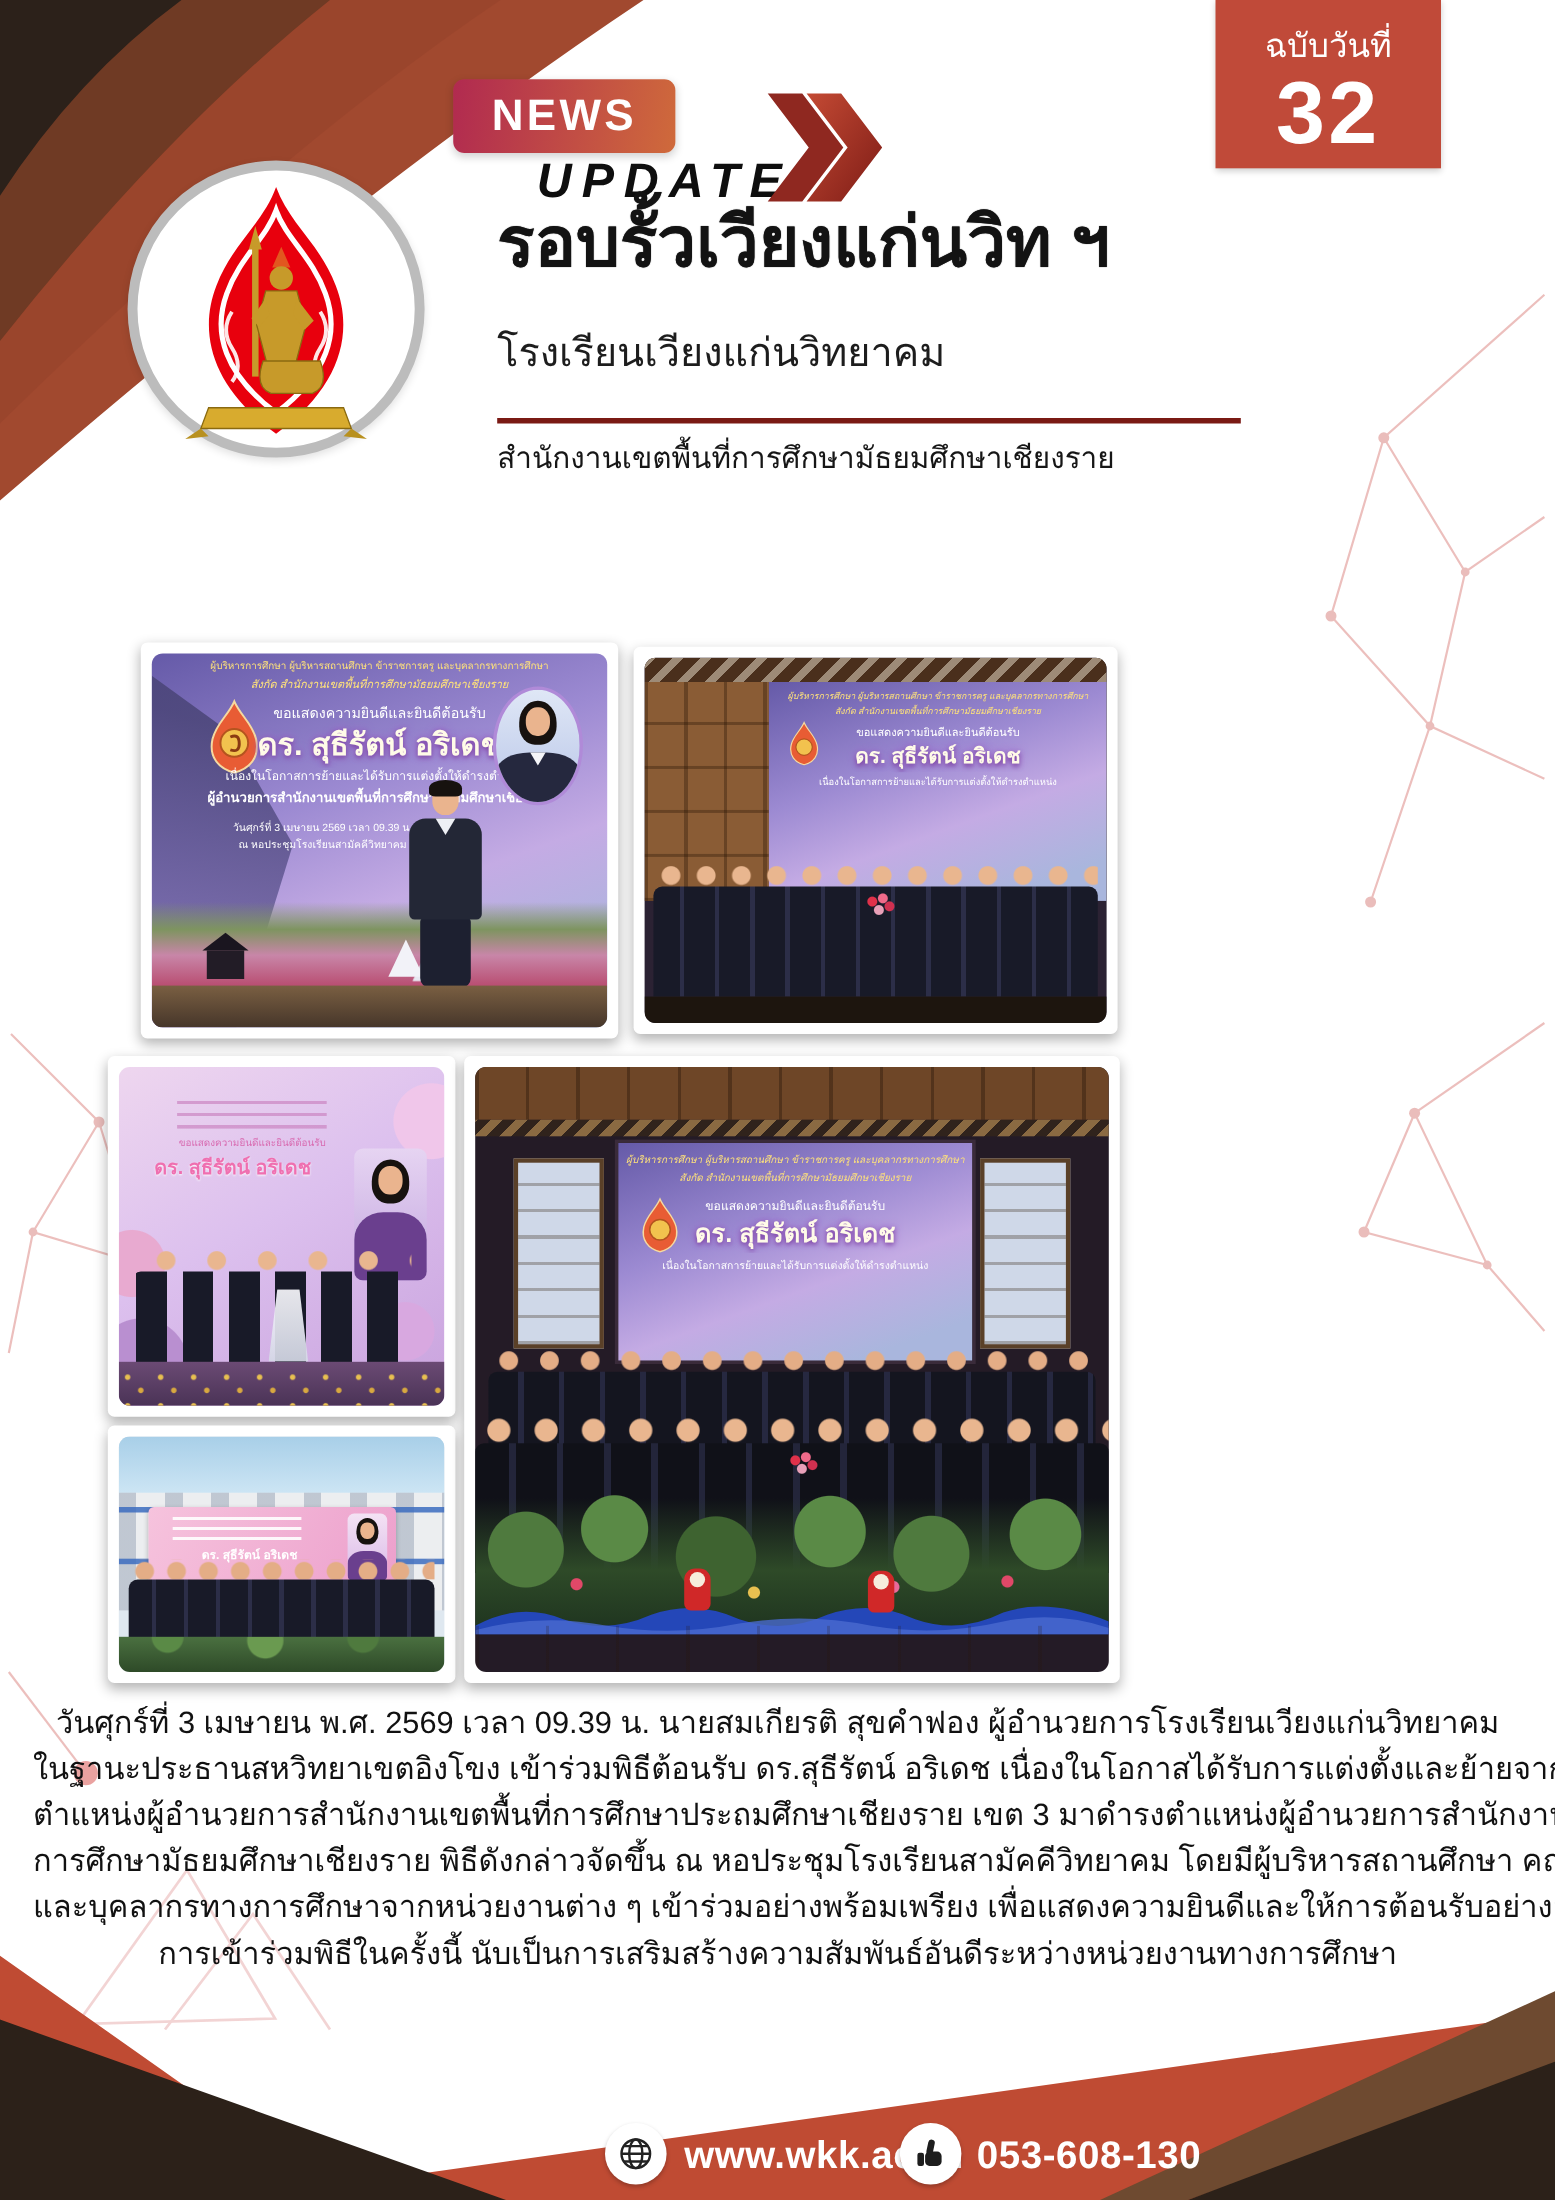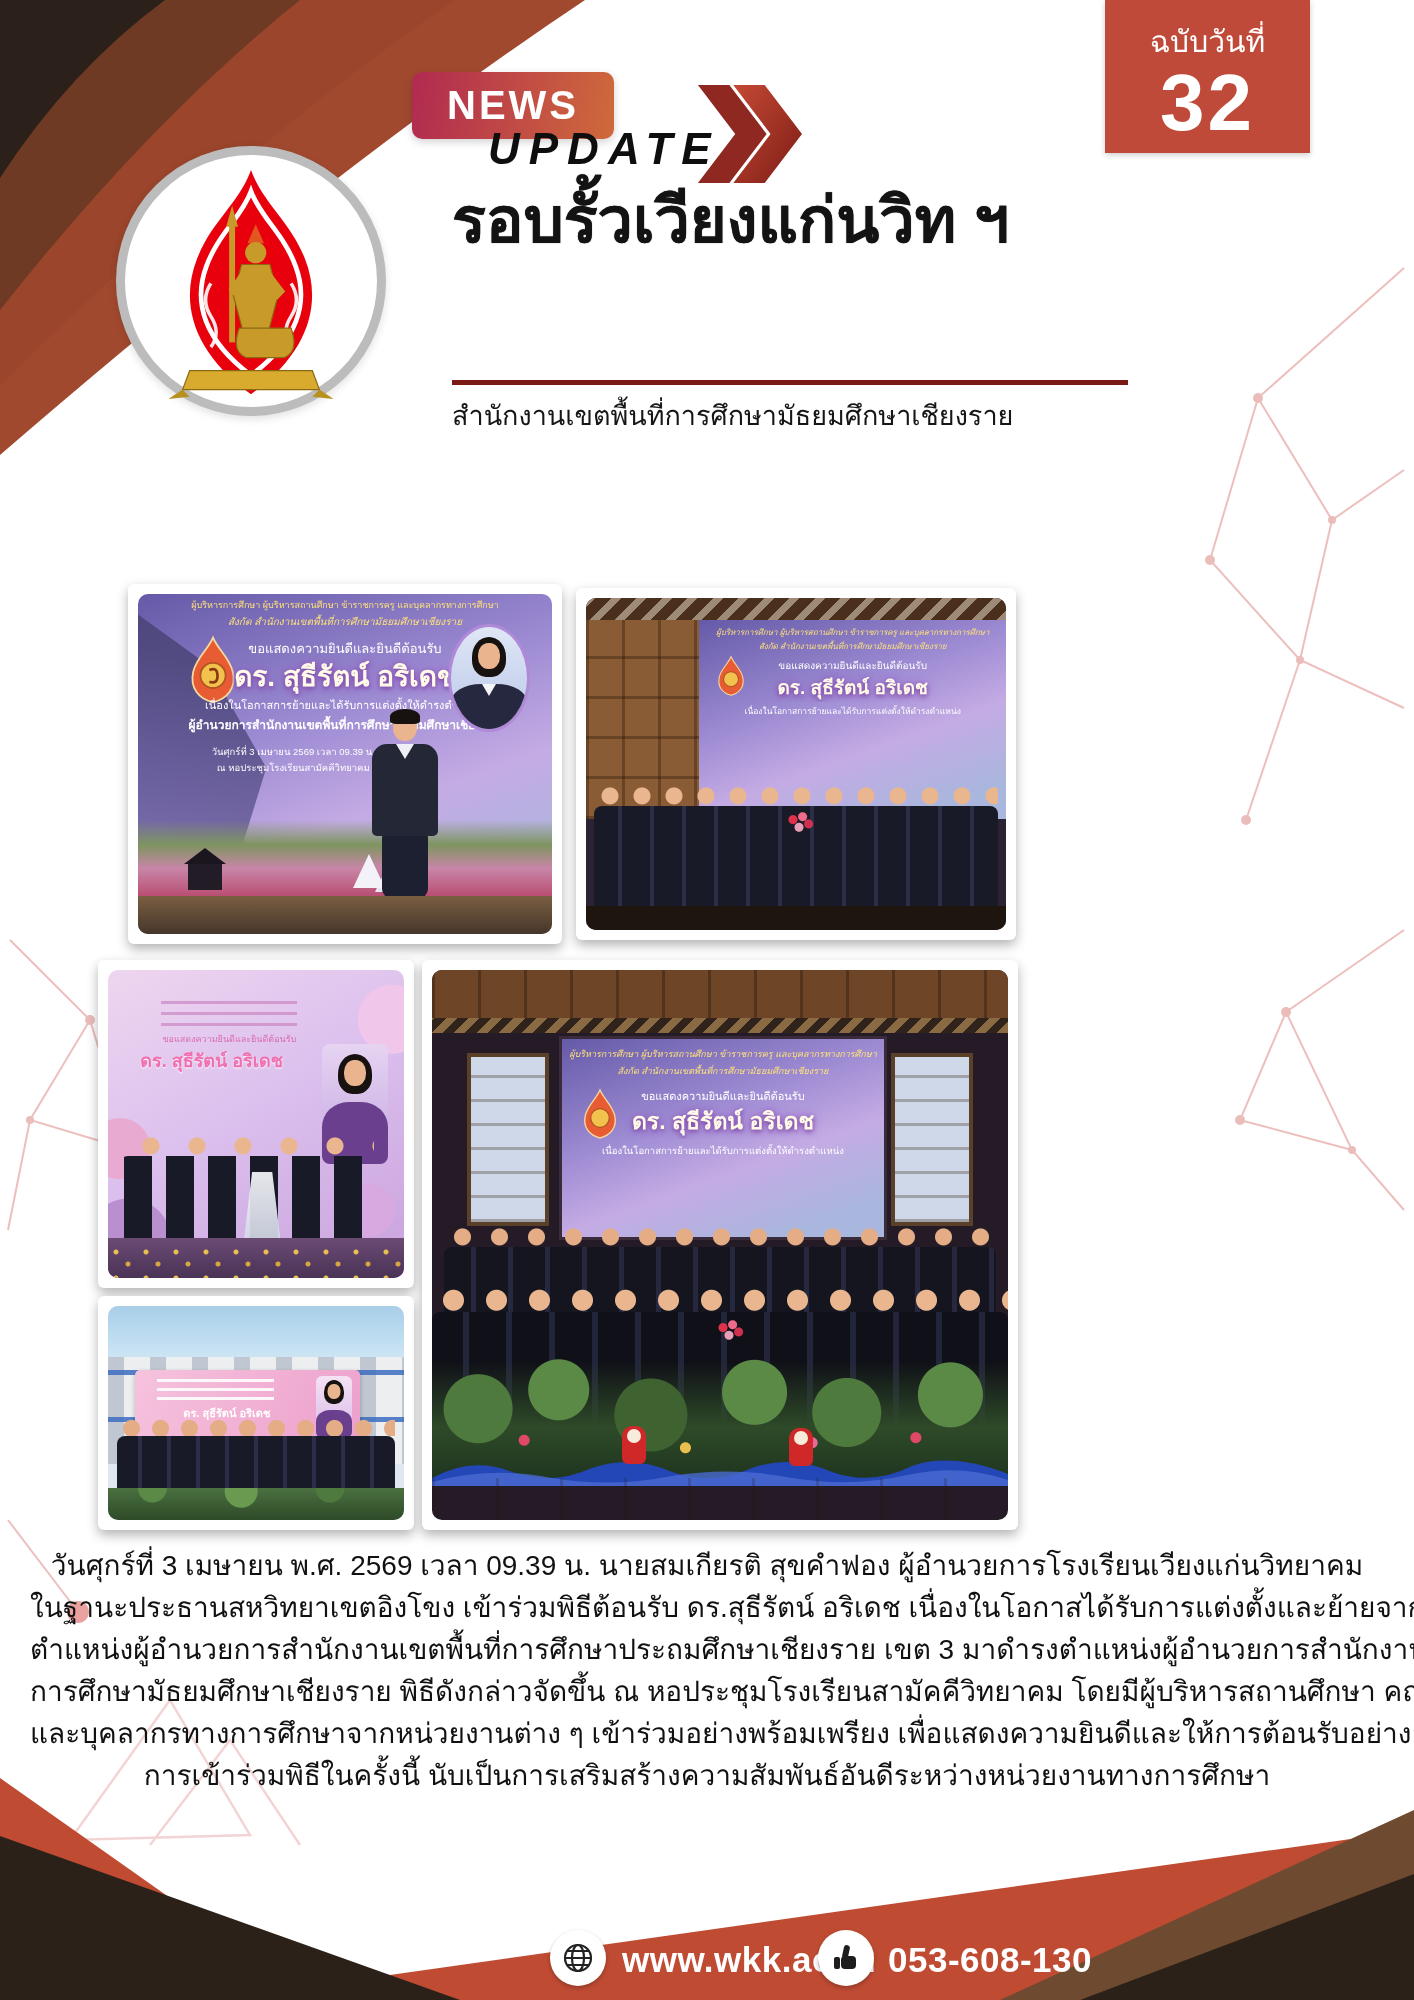--- a/index.html
+++ b/index.html
@@ -16,21 +16,21 @@
   .badge{position:absolute;left:1105px;top:0;width:205px;text-align:center;color:#fff;}
   .badge-red{background:#c04a39;height:153px;box-shadow:0 2px 6px rgba(0,0,0,.2);}
   .badge-label{padding-top:18px;font-size:30px;font-weight:500;}
   .badge-num{font-size:80px;font-weight:800;line-height:.95;letter-spacing:3px;}
   .badge-brown{background:#47291e;padding:9px 0 13px;font-size:24px;line-height:1.35;}
 
   
   .news-box{position:absolute;left:412px;top:72px;width:202px;height:67px;border-radius:10px;
             background:linear-gradient(100deg,#b12a50,#cf6a3b);display:flex;align-items:center;justify-content:center;
             color:#fff;font-size:40px;font-weight:800;letter-spacing:3px;box-shadow:0 3px 8px rgba(0,0,0,.18);}
-  .update{position:absolute;left:488px;top:124px;font-size:44px;font-style:italic;font-weight:600;
+  .update{position:absolute;left:488px;top:140px;font-size:44px;font-style:italic;font-weight:600;
           letter-spacing:9px;color:#0e0e0e;}
   .chevron{position:absolute;left:694px;top:84px;width:108px;height:100px;}
   .logo{position:absolute;left:116px;top:146px;width:252px;height:252px;border-radius:50%;
         background:#fff;border:9px solid #bcbcbc;box-shadow:0 3px 8px rgba(0,0,0,.12);}
   .logo svg{position:absolute;inset:8px;}
   .mh-title{position:absolute;left:452px;top:170px;font-size:63px;font-weight:900;color:#131313;
             text-shadow:0 0 .8px #131313;white-space:nowrap;}
   .mh-th{position:absolute;left:452px;top:292px;font-size:36px;font-weight:500;color:#1d1d1d;white-space:nowrap;}
   .mh-en{position:absolute;left:452px;top:338px;font-size:28px;letter-spacing:2.5px;color:#1d1d1d;white-space:nowrap;}
   .mh-divider{position:absolute;left:452px;top:380px;width:676px;height:5px;background:#7a1a14;}
@@ -258,20 +258,21 @@
       <path d="M92 92 l-11 15 6 7 8 -10 Z" fill="#c79a2a"></path>
       <path d="M116 92 l13 17 -7 7 -9 -12 Z" fill="#c79a2a"></path>
       <path d="M90 140 q-7 20 6 25 h32 q13 -5 6 -25 Z" fill="#c79a2a" stroke="#8a6a10"></path>
       <path d="M48 176 L152 176 L158 192 L42 192 Z" fill="#d8ab2e" stroke="#8a6a10"></path>
       <polygon points="42,192 30,200 48,198" fill="#b8901e"></polygon>
       <polygon points="158,192 170,200 152,198" fill="#b8901e"></polygon>
     </svg>
   </div>
 
   <div class="mh-title">รอบรั้วเวียงแก่นวิท ฯ</div>
+  <div class="mh-th">โรงเรียนเวียงแก่นวิทยาคม</div>
   <div class="mh-divider"></div>
   <div class="mh-district">สำนักงานเขตพื้นที่การศึกษามัธยมศึกษาเชียงราย</div>
 
 
   <div class="photo" style="left:128px;top:584px;width:414px;height:340px;">
     <div class="ph screen-grad">
       <div class="p1-mtn"></div>
       <div class="p1-scenic"></div>
       <div class="p1-temple"></div>
       <div class="p1-house"></div>

